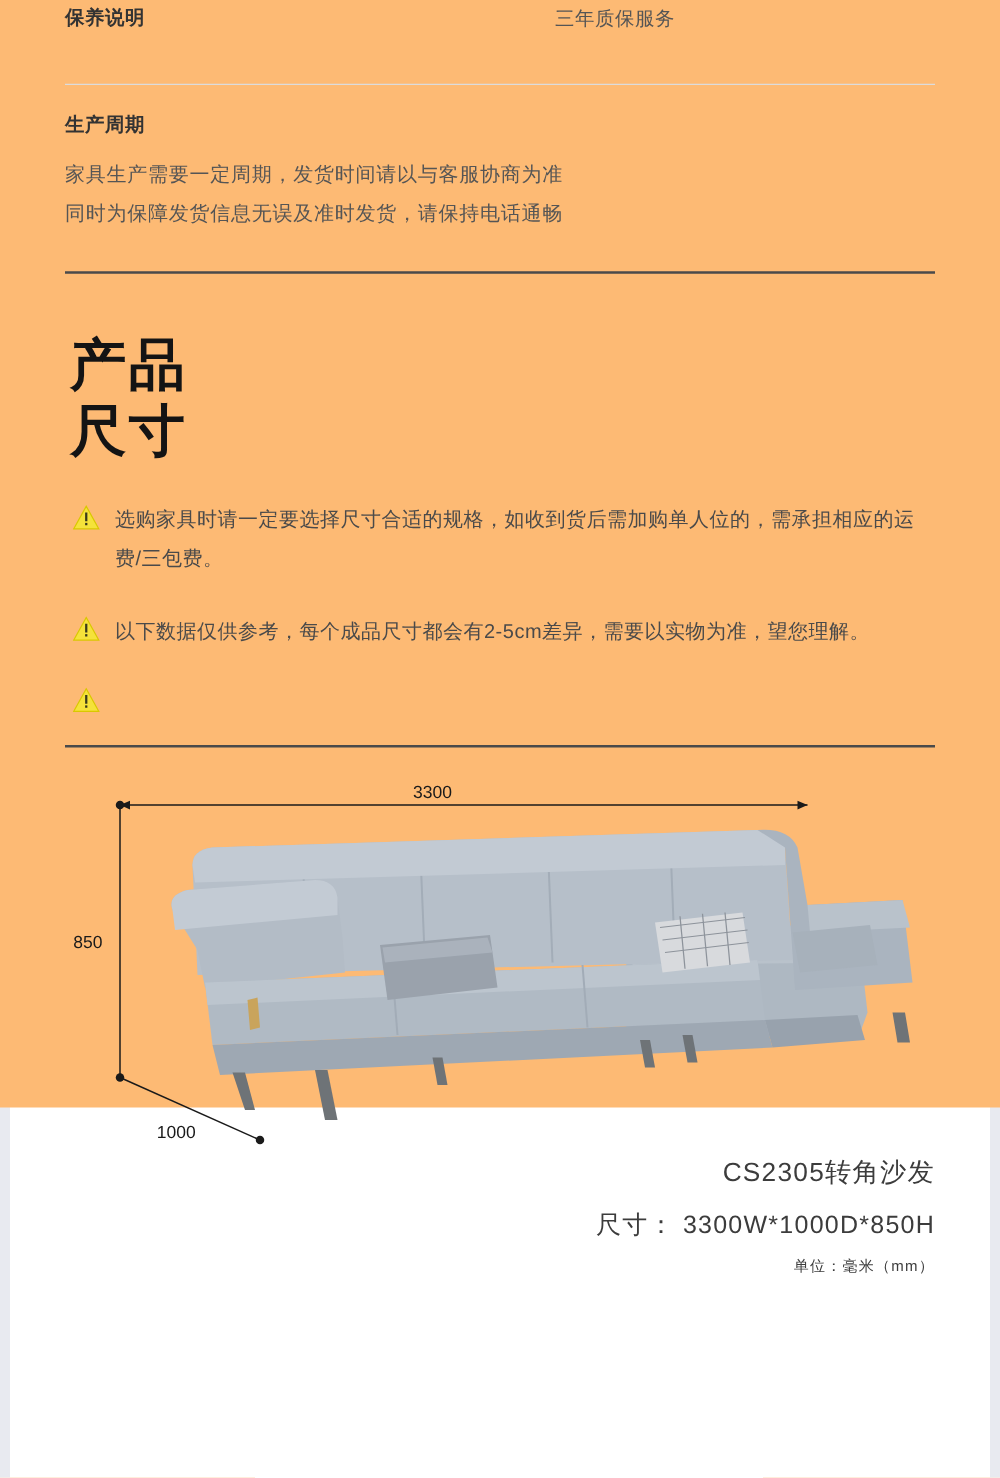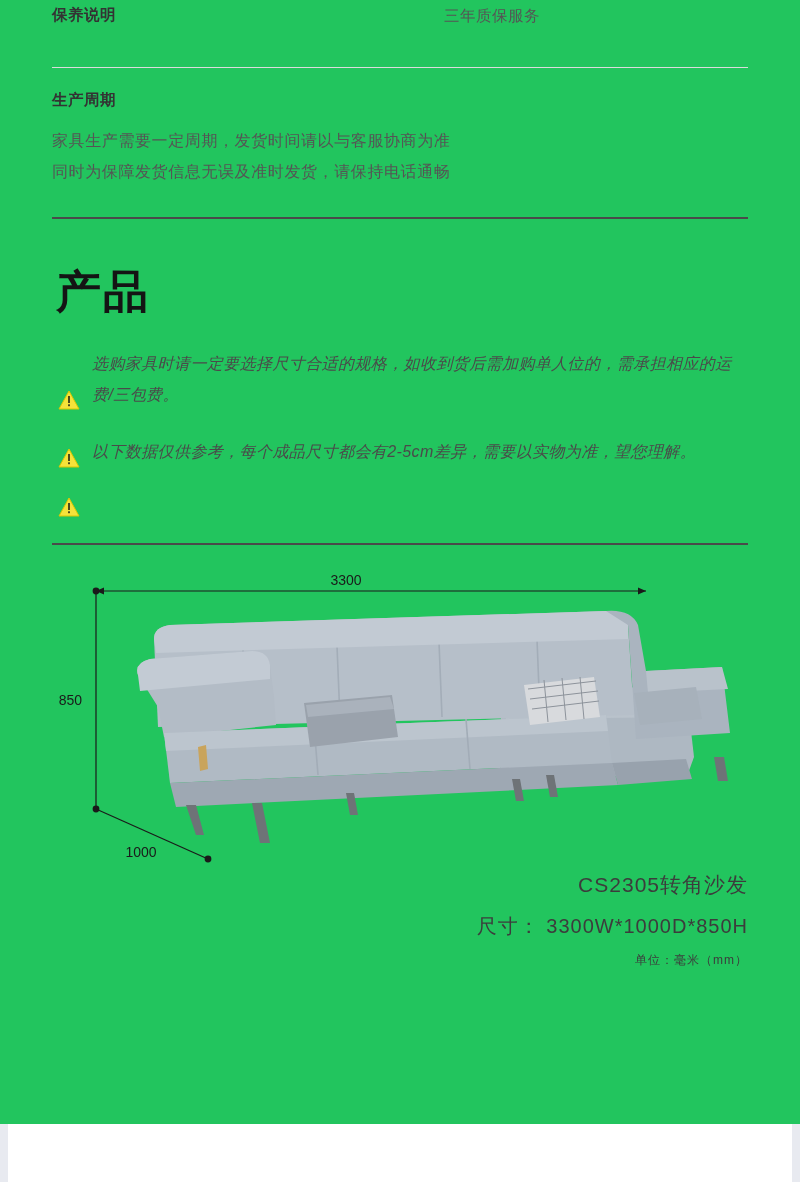--- a/index.html
+++ b/index.html
@@ -11,22 +11,22 @@
     width: 800px;
     height: 1182px;
     font-family: "Liberation Sans", sans-serif;
     color: #1a1a1a;
     overflow: hidden;
     position: relative;
   }
   .page {
     position: relative;
     width: 800px;
-    height: 1124px;
-    background: #22c55e;
+    height: 886px;
+    background: #fdba74;
     box-sizing: border-box;
     padding: 0 52px;
   }
   
   .info-grid {
     display: flex;
     padding-top: 6px;
   }
   .info-col {
     width: 50%;
@@ -90,23 +90,22 @@
     letter-spacing: 2px;
     color: #141414;
   }
   
   .warnings {
     padding-top: 30px;
     padding-left: 6px;
   }
   .warn-row {
     display: flex;
-    align-items: flex-end;
+    align-items: flex-start;
     margin-bottom: 26px;
-    font-style: italic;
   }
   .warn-icon {
     flex: 0 0 auto;
     width: 22px;
     height: 20px;
     margin-top: 3px;
     margin-right: 12px;
     position: relative;
   }
   .warn-icon svg { display: block; }
@@ -187,20 +186,21 @@
   <div class="cycle">
     <p class="cycle-title">生产周期</p>
     <p class="cycle-line">家具生产需要一定周期，发货时间请以与客服协商为准</p>
     <p class="cycle-line">同时为保障发货信息无误及准时发货，请保持电话通畅</p>
   </div>
 
   <hr class="dark-divider">
 
   <div class="big-heading">
     <div>产品</div>
+    <div>尺寸</div>
   </div>
 
   <div class="warnings">
 
     <div class="warn-row">
       <span class="warn-icon">
         <svg width="22" height="20" viewBox="0 0 22 20">
           <polygon points="11,1 21,19 1,19" fill="#f5e23a" stroke="#d9c800" stroke-width="1"></polygon>
           <rect x="10.1" y="6" width="1.8" height="7" fill="#3a3a1a"></rect>
           <rect x="10.1" y="14.3" width="1.8" height="1.9" fill="#3a3a1a"></rect>

